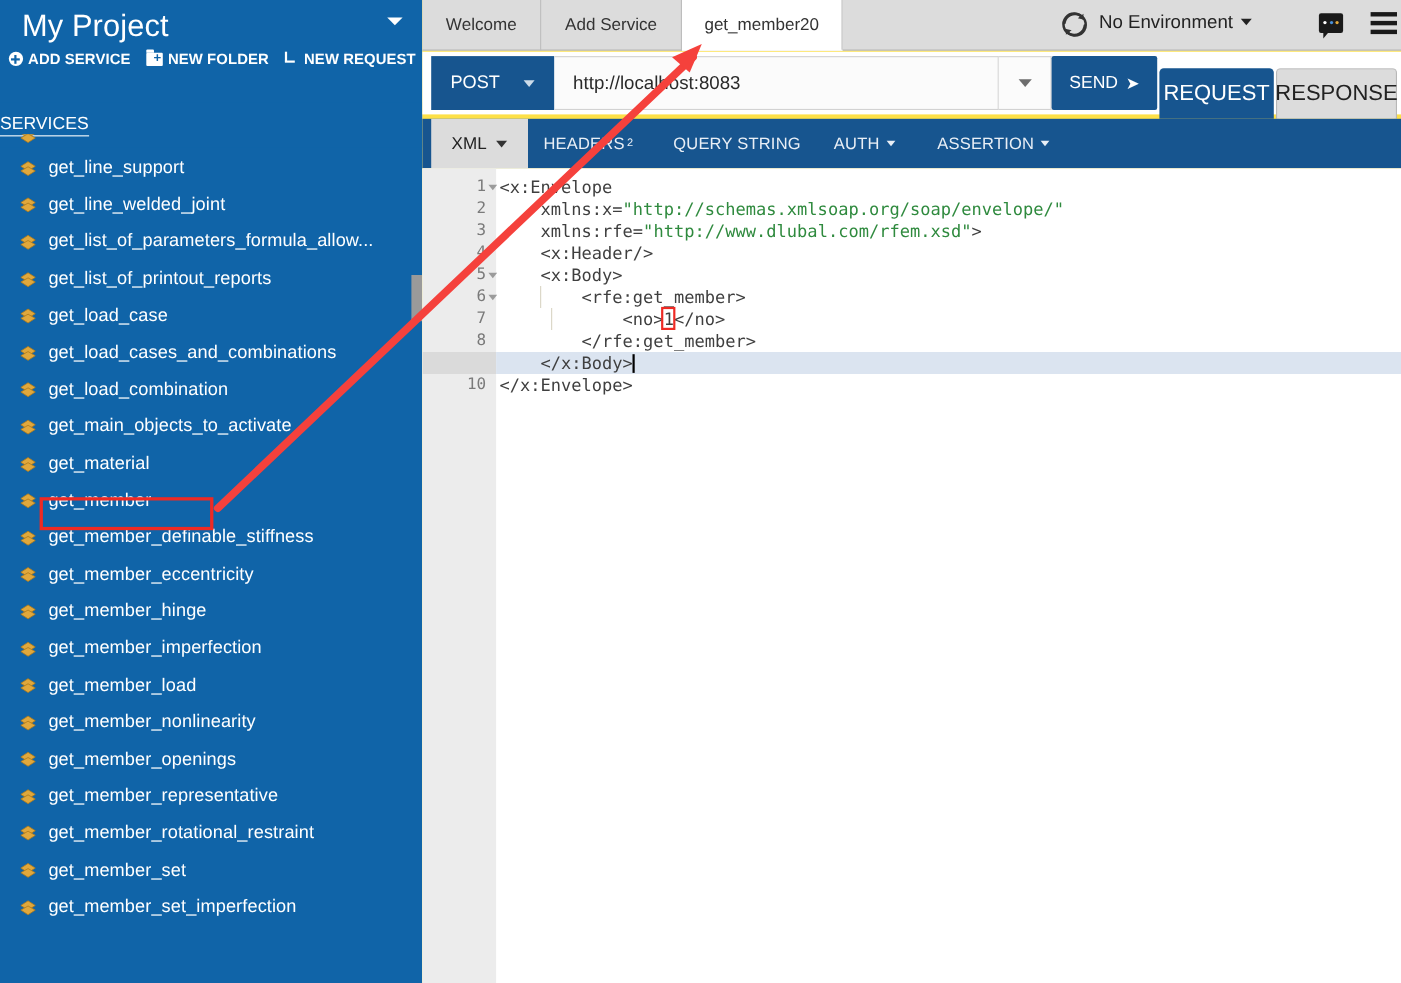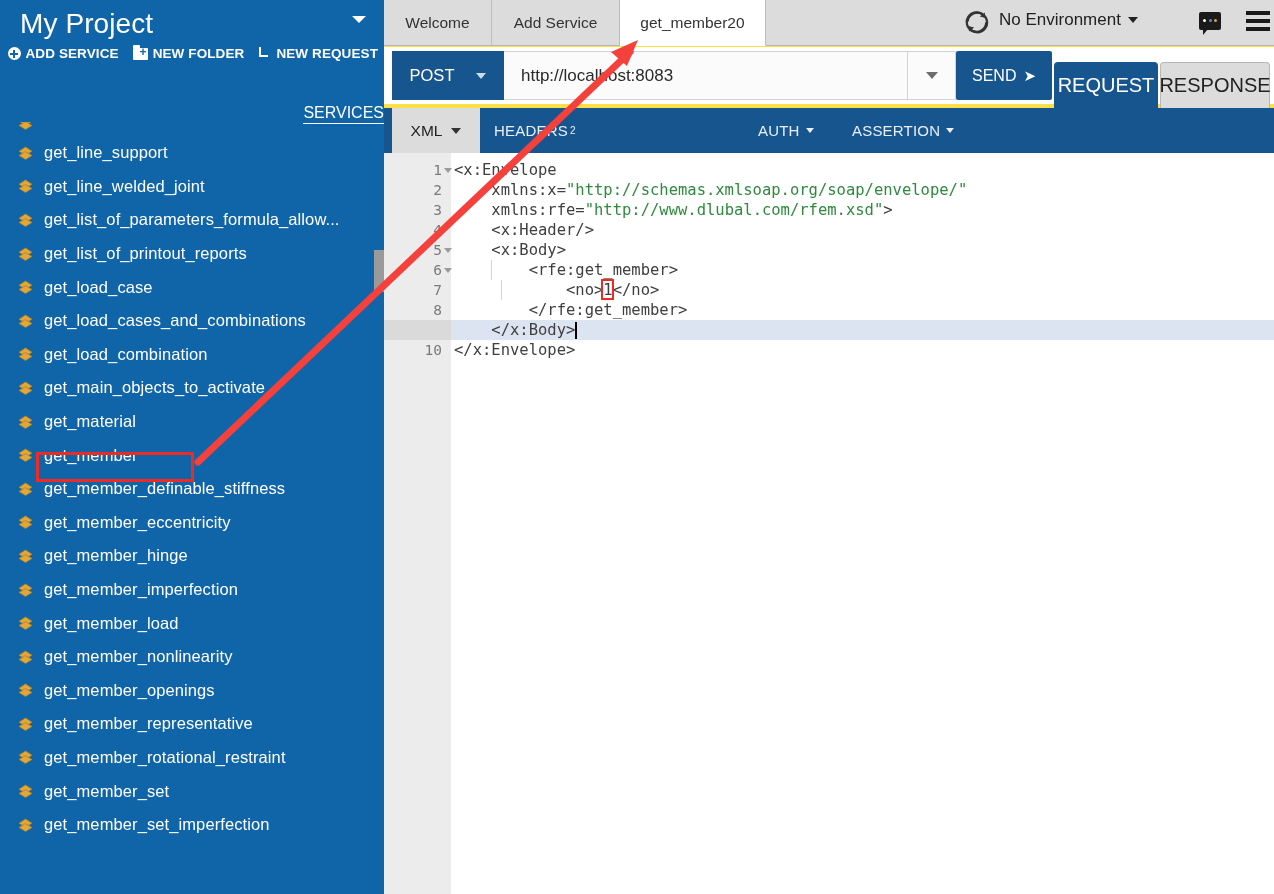--- a/index.html
+++ b/index.html
@@ -74,21 +74,21 @@
   .ic-request::after {
     content: ""; position: absolute; left: 1px; top: 8px;
     width: 9px; height: 2px; background: #ffffff;
   }
 
   #sidebar-tabs {
     position: absolute; left: 0; top: 93px;
     width: 384px; height: 41px; display: flex;
   }
   .side-tab {
-    flex: 1 1 50%; display: flex; align-items: center; justify-content: flex-end;
+    flex: 1 1 50%; display: flex; align-items: center; justify-content: flex-start;
     font-size: 16px; color: #dbe7f2; cursor: pointer;
   }
   .side-tab.active { background: #1064a8; }
   .side-tab.active .lbl {
     color: #ffffff; border-bottom: 1px solid #ffffff; padding-bottom: 1px;
   }
   .side-tab.inactive { background: #0d4f87; }
 
   #service-list {
     position: absolute; left: 0; top: 122px;
@@ -562,20 +562,23 @@
     </div>
 
     <div id="subtabs">
       <div id="xml-tab">
         <span>XML</span>
         <span class="caret-dn-dark2"></span>
       </div>
       <div class="sub-tab" id="st-headers">
         <span>HEADERS</span>
         <span class="sub-sup">2</span>
+      </div>
+      <div class="sub-tab" id="st-query">
+        <span>QUERY STRING</span>
       </div>
       <div class="sub-tab" id="st-auth">
         <span>AUTH</span>
         <span class="sub-caret"></span>
       </div>
       <div class="sub-tab" id="st-assertion">
         <span>ASSERTION</span>
         <span class="sub-caret"></span>
       </div>
     </div>

